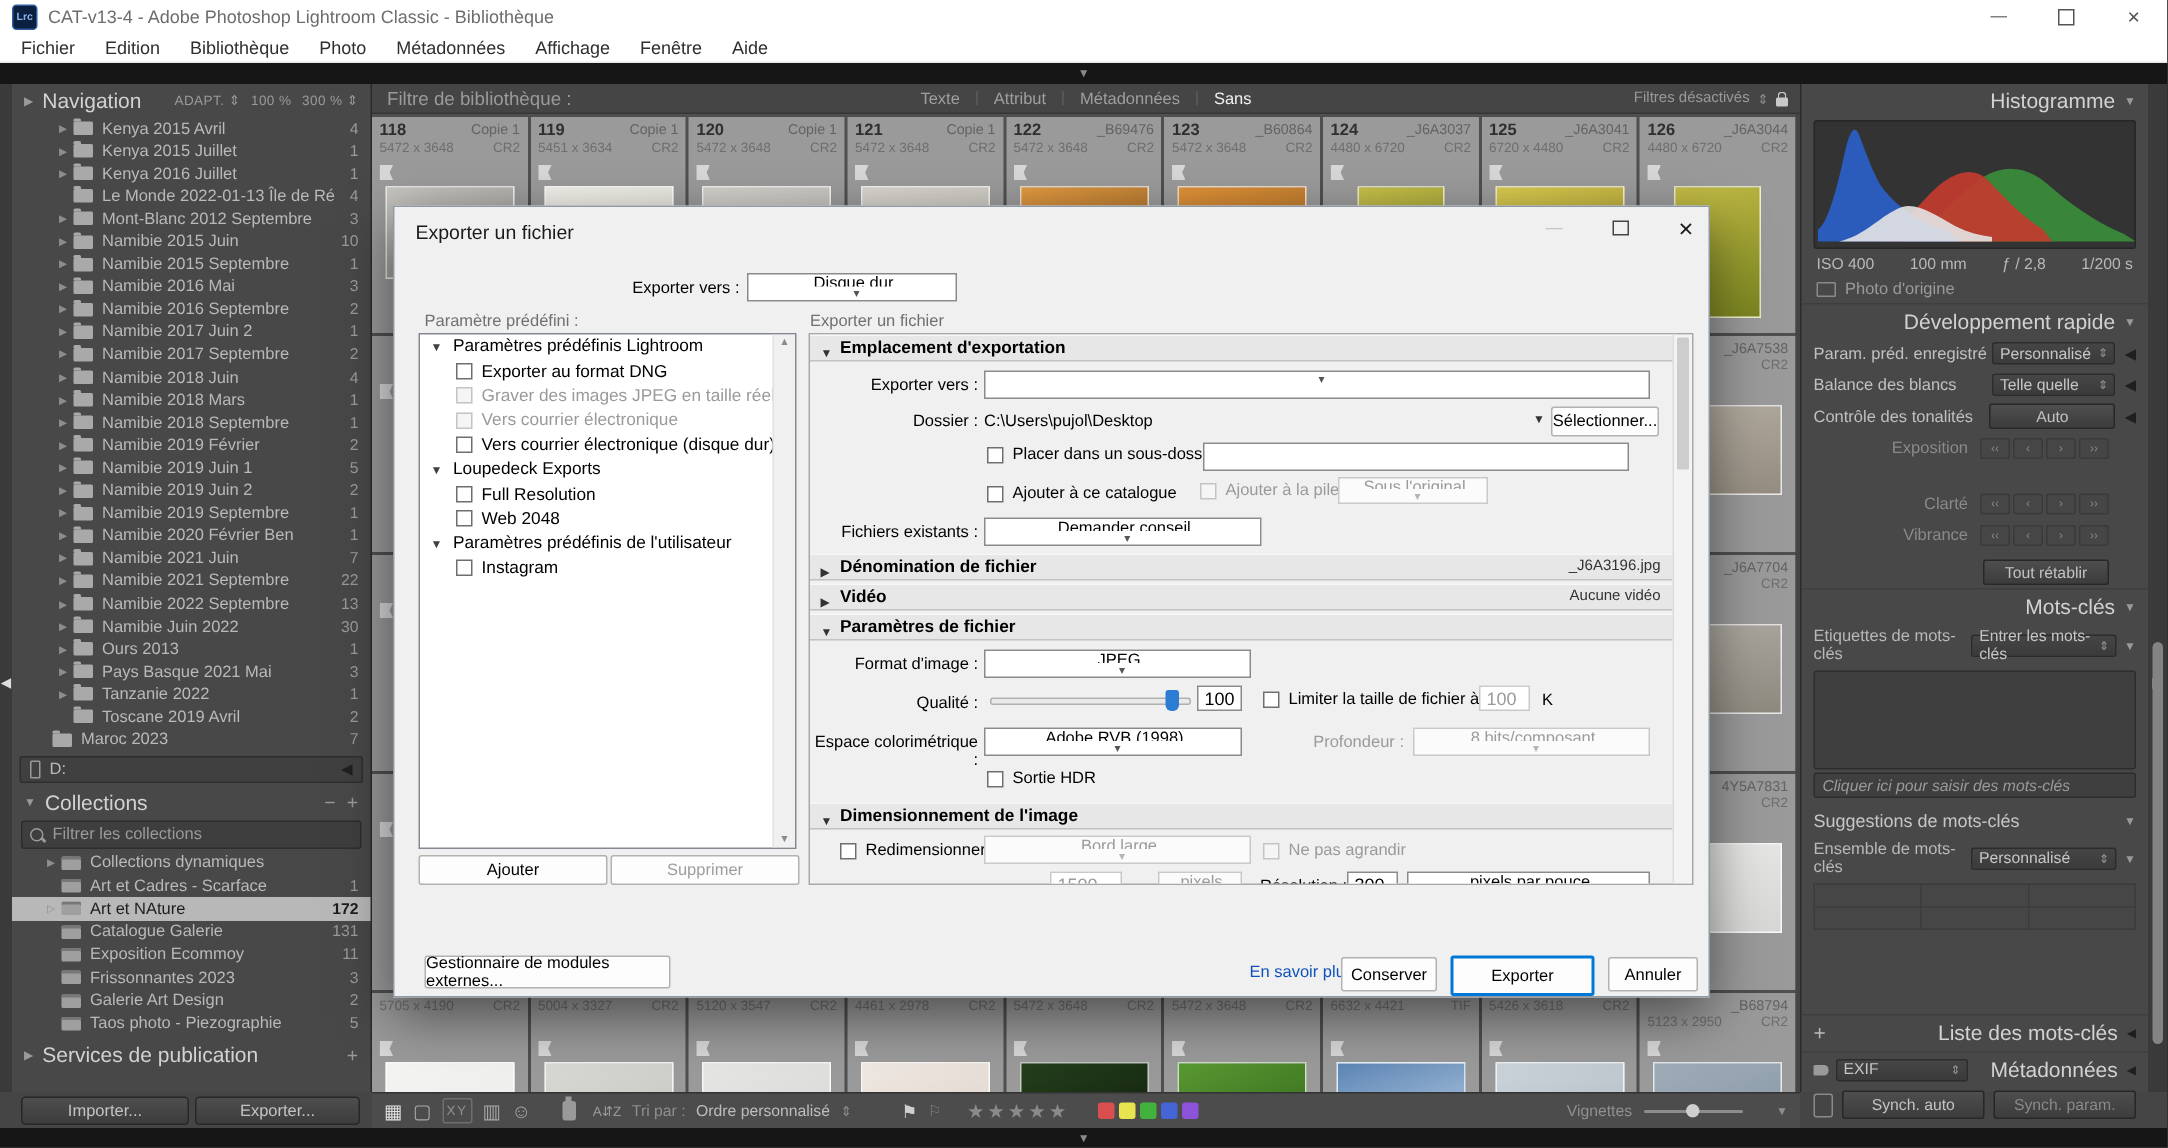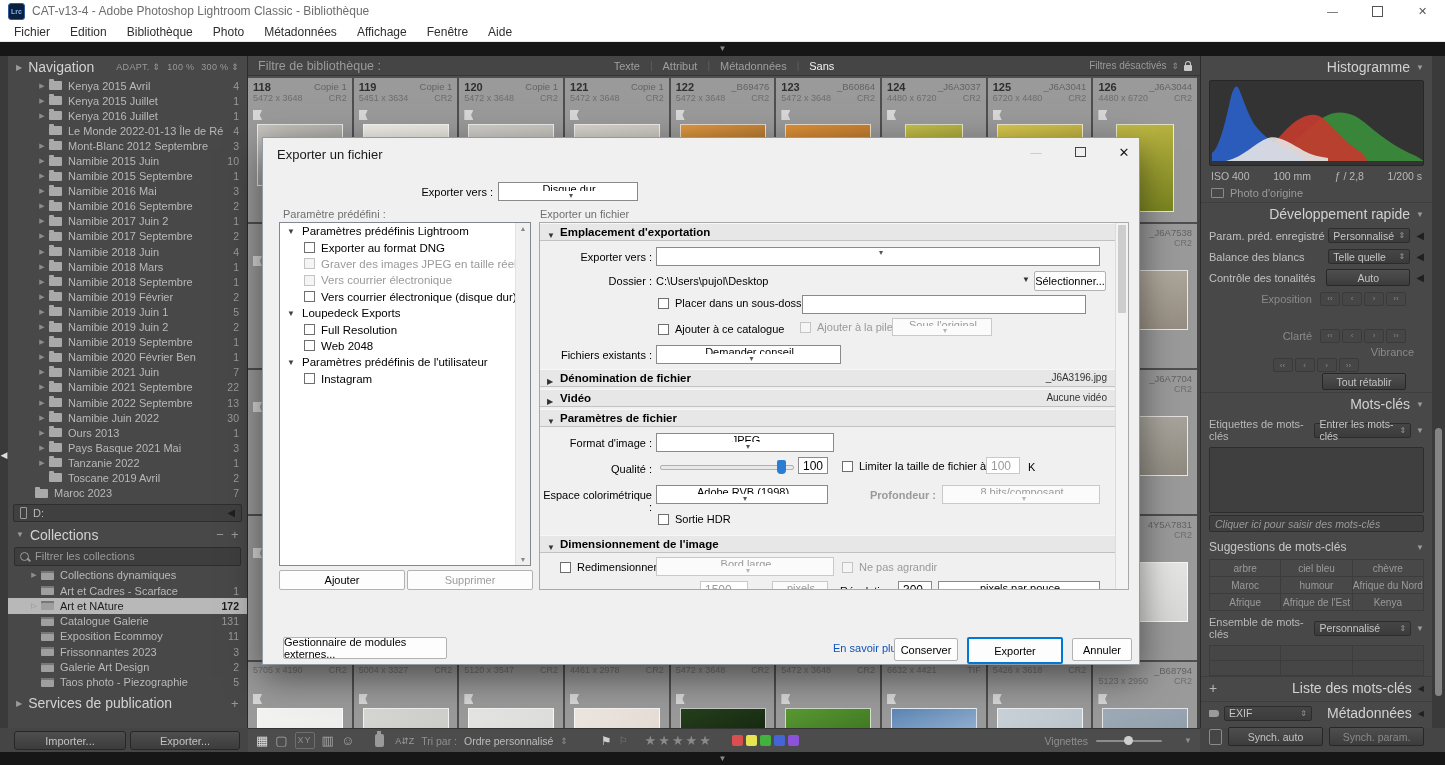--- a/index.html
+++ b/index.html
@@ -126,21 +126,21 @@
   .dlg-btn{position:absolute;top:6px;width:18px;height:16px;display:flex;align-items:center;justify-content:center;}
   .dlg-max{width:9px;height:8px;border:1px solid #444;}
   .dlab{position:absolute;color:#707070;font-size:11px;}
   .co{position:absolute;height:19px;background:#fff;border:1px solid #8a8a8a;box-sizing:border-box;display:flex;align-items:center;
       font-size:11px;padding:0 3px 0 5px;flex-direction:column;}
   .co .cv{flex:1;overflow:hidden;white-space:nowrap;}
   .co .chev{font-size:8px;color:#555;margin-left:4px;}
   .co.dis{color:#9a9a9a;border-color:#c9c9c9;background:#fbfbfb;}
   .co.dis .chev{color:#b5b5b5;}
   .rlab{position:absolute;width:110px;text-align:right;font-size:11px;color:#000;}
-  .rlab.dis{color:#9a9a9a;font-weight:bold;}
+  .rlab.dis{color:#9a9a9a;}
   .cb{width:11px;height:11px;background:#fff;border:1px solid #6e6e6e;box-sizing:border-box;display:inline-block;flex:0 0 11px;}
   .cb.dis{border-color:#c4c4c4;background:#f5f5f5;}
   .cbrow{position:absolute;display:flex;align-items:center;gap:6px;font-size:11px;}
   .cbrow.dis{color:#9a9a9a;}
   .dfield{position:absolute;background:#fff;border:1px solid #8a8a8a;box-sizing:border-box;font-size:12px;display:flex;align-items:center;padding:0 4px;}
   .dfield.dis{border-color:#c9c9c9;color:#9a9a9a;}
   .wbtn{position:absolute;background:#fdfdfd;border:1px solid #b2b2b2;border-radius:2px;font-size:11px;color:#000;
         display:flex;align-items:center;justify-content:center;}
   .wbtn.dis{color:#9e9e9e;}
   .tree{position:absolute;left:16px;top:84px;width:252px;height:344px;background:#fff;border:1px solid #828790;box-sizing:border-box;overflow:hidden;}
@@ -1104,21 +1104,21 @@
         </div>
         <div class="qd-row" style="margin-top: 16px; padding-right: 26px; text-align: right;">
           <span class="qd-lab dim">Clarté</span>
           <span class="arrgrp">
             <span class="arrbtn">‹‹</span>
             <span class="arrbtn">‹</span>
             <span class="arrbtn">›</span>
             <span class="arrbtn">››</span>
           </span>
         </div>
-        <div class="qd-row" style="padding-right: 10px; flex-direction: column;">
+        <div class="qd-row" style="padding-right: 26px;">
           <span class="qd-lab dim">Vibrance</span>
           <span class="arrgrp">
             <span class="arrbtn">‹‹</span>
             <span class="arrbtn">‹</span>
             <span class="arrbtn">›</span>
             <span class="arrbtn">››</span>
           </span>
         </div>
       </div>
     <div class="qd-row" style="justify-content:flex-end;padding-right:26px;margin-top:4px;">
@@ -1139,31 +1139,20 @@
       <span class="tri" style="margin-left:5px;color:#9a9a9a;font-size:8px;">▼</span>
     </div>
     <div class="kw-area"></div>
     <div class="kw-entry">
         <span>Cliquer ici pour saisir des mots-clés</span>
       </div>
     <div class="kw-row" style="padding-top:6px;">
       <span class="kw-lab" style="font-size:12px;color:#c6c6c6;">Suggestions de mots-clés</span>
       <span class="tri" style="margin-left:auto;color:#9a9a9a;font-size:8px;">▼</span>
     </div>
-    <div class="sugg-grid" id="kw-sugg">
-        <span class="sugg">arbre</span>
-        <span class="sugg">ciel bleu</span>
-        <span class="sugg">chèvre</span>
-        <span class="sugg">Maroc</span>
-        <span class="sugg">humour</span>
-        <span class="sugg">Afrique du Nord</span>
-        <span class="sugg">Afrique</span>
-        <span class="sugg">Afrique de l'Est</span>
-        <span class="sugg">Kenya</span>
-      </div>
     <div class="kw-row">
       <span class="kw-lab">Ensemble de mots-clés</span>
       <span class="ddark" style="width:104px;">
           <span>Personnalisé</span>
           <span class="ud">⇕</span>
         </span>
       <span class="tri" style="margin-left:5px;color:#9a9a9a;font-size:8px;">▼</span>
     </div>
     <div class="empty-grid" id="kw-empty">
         <span class="empty-cell"></span>

